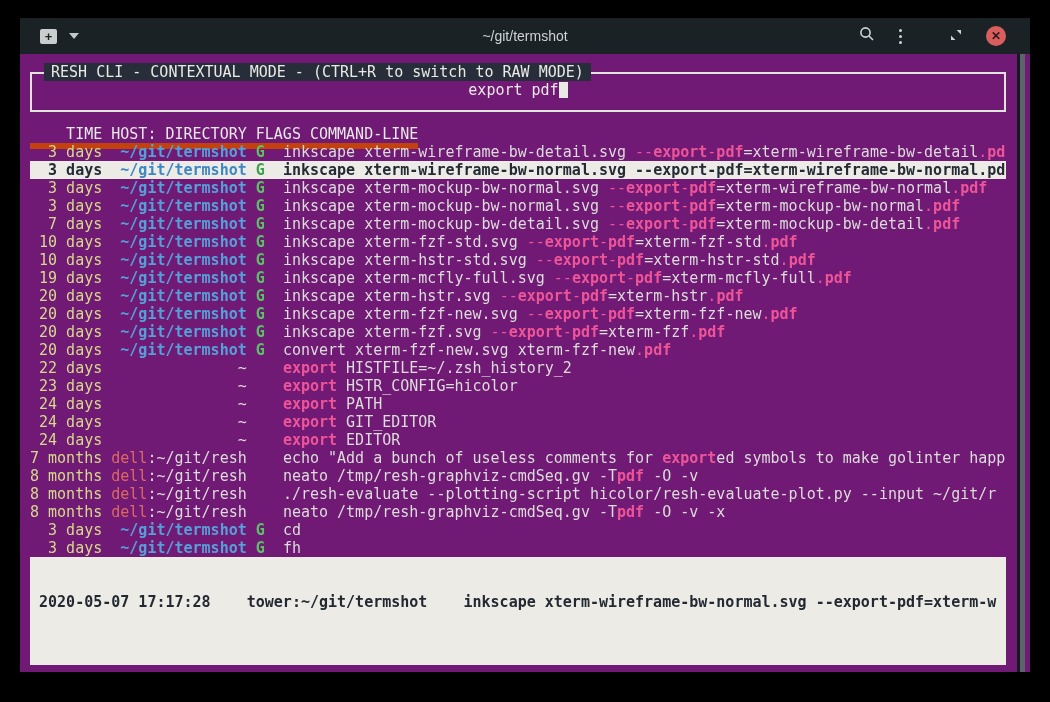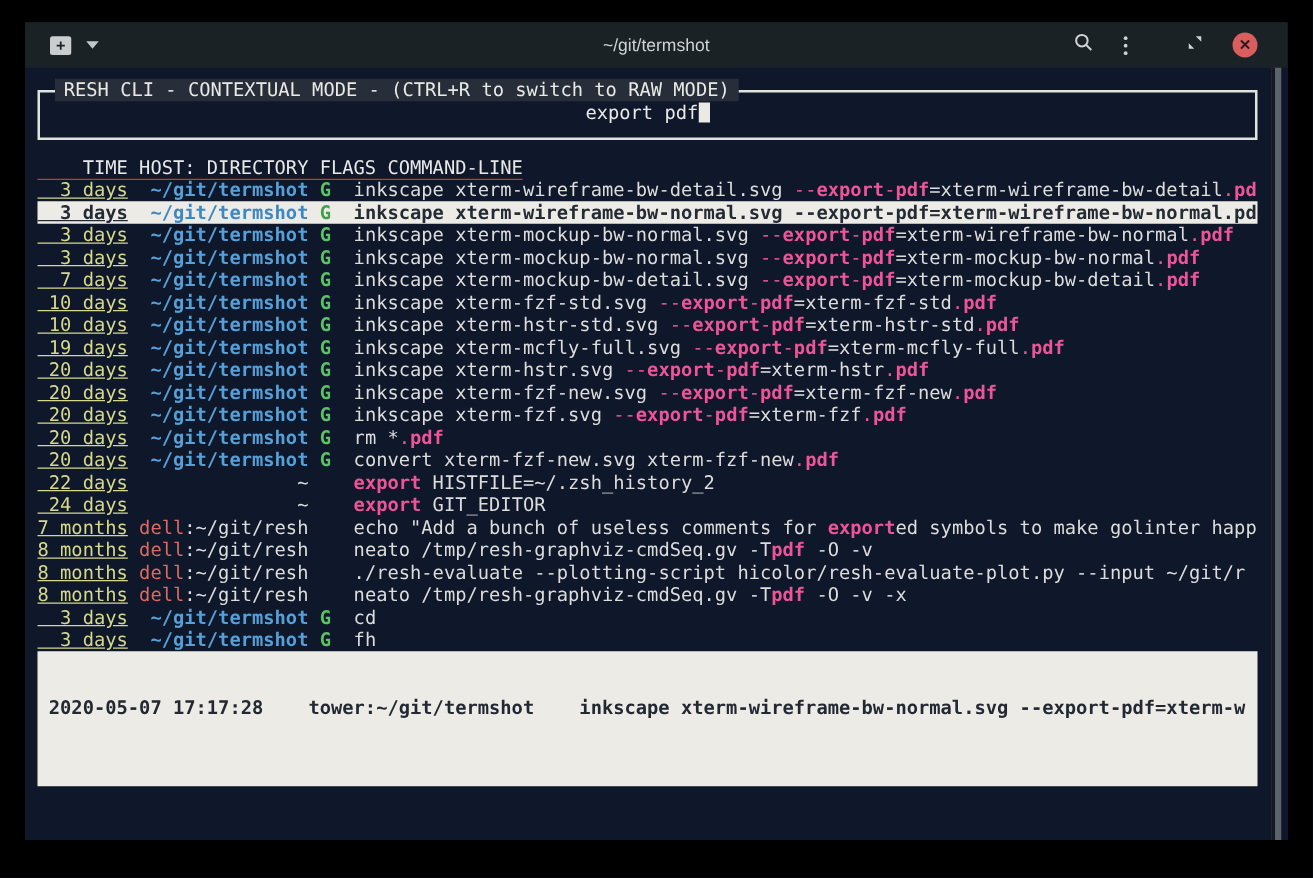--- a/index.html
+++ b/index.html
@@ -15,37 +15,37 @@
   .caret{width:0;height:0;border-left:5px solid transparent;border-right:5px solid transparent;
          border-top:6px solid #c2c7c8;}
   .tb-title{position:absolute;left:0;right:0;text-align:center;font-size:14px;color:#ced3d4;}
   .tb-right{margin-left:auto;display:flex;align-items:center;gap:24px;padding-right:24px;}
   .min-bar{width:10px;height:2px;background:#cfd3d3;margin-top:6px;}
   .closebtn{width:20px;height:20px;border-radius:50%;background:#d95f5f;display:flex;align-items:center;
             justify-content:center;color:#30191c;font-size:12px;font-weight:bold;line-height:1;}
   .kebab{display:flex;flex-direction:column;gap:3px;}
   .kebab i{width:3px;height:3px;border-radius:50%;background:#cfd3d3;display:block;}
   
-  .terminal{position:relative;height:618px;background:#0f172a;padding:10px 24px 0 10px;overflow:hidden;
+  .terminal{position:relative;height:618px;background:#701a75;padding:10px 24px 0 10px;overflow:hidden;
             font-size:15px;line-height:18px;color:#dcdcda;}
   .scrollbar{position:absolute;top:0;right:5px;width:8px;height:100%;background:#5b646c;border-left:3px solid #151a21;}
   
   .searchbox{position:relative;border:2px solid #e3e3de;margin-top:8px;padding:7px 6px 6px 6px;height:40px;}
   .searchbox .boxlabel{position:absolute;top:-11px;left:12px;background:#272e39;padding:0 7px;color:#e9e9e5;
             white-space:pre;}
   .query-line{white-space:pre;color:#e9e9e5;text-align:center;}
   .cursor{display:inline-block;width:9px;height:16px;background:#e9e9e5;vertical-align:-3px;}
   
   .tbl-header{margin-top:13px;white-space:pre;color:#e8e8e6;}
-  .tbl-header span{border-bottom:1px solid #c2410c;}
+  .tbl-header span{border-bottom:6px solid #c2410c;}
   .rows{margin-top:0;}
   .row{white-space:pre;height:18px;}
   .row.selected{background:#edebe5;}
   .c-n{color:#dcdcda;}
-  .c-y{color:#d6d98b;text-decoration:underline;}
+  .c-y{color:#d6d98b;}
   .c-b{color:#55a0d8;font-weight:bold;}
   .c-g{color:#5bc266;font-weight:bold;}
   .c-m{color:#ee5598;font-weight:bold;}
   .c-s{color:#ee5598;}
   .c-r{color:#dd6a62;}
   .selected .c-n,.selected .c-y,.selected .c-m,.selected .c-s{color:#252b35;font-weight:bold;}
   .selected .c-b{color:#3d87c4;}
   .selected .c-g{color:#3fa04c;}
   
   .detail{background:#edebe5;color:#232933;font-weight:bold;white-space:pre;}
@@ -99,24 +99,26 @@
         <div class="row selected"><span class="c-y">  3 days</span>  <span class="c-b">~/git/termshot</span> <span class="c-g">G</span>  <span class="c-n">inkscape xterm-wireframe-bw-normal.svg </span><span class="c-s">--</span><span class="c-m">export</span><span class="c-s">-</span><span class="c-m">pdf</span><span class="c-n">=xterm-wireframe-bw-normal</span><span class="c-s">.</span><span class="c-m">pd</span></div>
         <div class="row"><span class="c-y">  3 days</span>  <span class="c-b">~/git/termshot</span> <span class="c-g">G</span>  <span class="c-n">inkscape xterm-mockup-bw-normal.svg </span><span class="c-s">--</span><span class="c-m">export</span><span class="c-s">-</span><span class="c-m">pdf</span><span class="c-n">=xterm-wireframe-bw-normal</span><span class="c-s">.</span><span class="c-m">pdf</span></div>
         <div class="row"><span class="c-y">  3 days</span>  <span class="c-b">~/git/termshot</span> <span class="c-g">G</span>  <span class="c-n">inkscape xterm-mockup-bw-normal.svg </span><span class="c-s">--</span><span class="c-m">export</span><span class="c-s">-</span><span class="c-m">pdf</span><span class="c-n">=xterm-mockup-bw-normal</span><span class="c-s">.</span><span class="c-m">pdf</span></div>
         <div class="row"><span class="c-y">  7 days</span>  <span class="c-b">~/git/termshot</span> <span class="c-g">G</span>  <span class="c-n">inkscape xterm-mockup-bw-detail.svg </span><span class="c-s">--</span><span class="c-m">export</span><span class="c-s">-</span><span class="c-m">pdf</span><span class="c-n">=xterm-mockup-bw-detail</span><span class="c-s">.</span><span class="c-m">pdf</span></div>
         <div class="row"><span class="c-y"> 10 days</span>  <span class="c-b">~/git/termshot</span> <span class="c-g">G</span>  <span class="c-n">inkscape xterm-fzf-std.svg </span><span class="c-s">--</span><span class="c-m">export</span><span class="c-s">-</span><span class="c-m">pdf</span><span class="c-n">=xterm-fzf-std</span><span class="c-s">.</span><span class="c-m">pdf</span></div>
         <div class="row"><span class="c-y"> 10 days</span>  <span class="c-b">~/git/termshot</span> <span class="c-g">G</span>  <span class="c-n">inkscape xterm-hstr-std.svg </span><span class="c-s">--</span><span class="c-m">export</span><span class="c-s">-</span><span class="c-m">pdf</span><span class="c-n">=xterm-hstr-std</span><span class="c-s">.</span><span class="c-m">pdf</span></div>
         <div class="row"><span class="c-y"> 19 days</span>  <span class="c-b">~/git/termshot</span> <span class="c-g">G</span>  <span class="c-n">inkscape xterm-mcfly-full.svg </span><span class="c-s">--</span><span class="c-m">export</span><span class="c-s">-</span><span class="c-m">pdf</span><span class="c-n">=xterm-mcfly-full</span><span class="c-s">.</span><span class="c-m">pdf</span></div>
         <div class="row"><span class="c-y"> 20 days</span>  <span class="c-b">~/git/termshot</span> <span class="c-g">G</span>  <span class="c-n">inkscape xterm-hstr.svg </span><span class="c-s">--</span><span class="c-m">export</span><span class="c-s">-</span><span class="c-m">pdf</span><span class="c-n">=xterm-hstr</span><span class="c-s">.</span><span class="c-m">pdf</span></div>
         <div class="row"><span class="c-y"> 20 days</span>  <span class="c-b">~/git/termshot</span> <span class="c-g">G</span>  <span class="c-n">inkscape xterm-fzf-new.svg </span><span class="c-s">--</span><span class="c-m">export</span><span class="c-s">-</span><span class="c-m">pdf</span><span class="c-n">=xterm-fzf-new</span><span class="c-s">.</span><span class="c-m">pdf</span></div>
         <div class="row"><span class="c-y"> 20 days</span>  <span class="c-b">~/git/termshot</span> <span class="c-g">G</span>  <span class="c-n">inkscape xterm-fzf.svg </span><span class="c-s">--</span><span class="c-m">export</span><span class="c-s">-</span><span class="c-m">pdf</span><span class="c-n">=xterm-fzf</span><span class="c-s">.</span><span class="c-m">pdf</span></div>
-        <div class="row"><span class="c-y"> 20 days</span>  <span class="c-b">~/git/termshot</span> <span class="c-g">G</span>  <span class="c-n">rm *</span><span class="c-s">.</span><span class="c-m">pdf</span></div>
         <div class="row"><span class="c-y"> 20 days</span>  <span class="c-b">~/git/termshot</span> <span class="c-g">G</span>  <span class="c-n">convert xterm-fzf-new.svg xterm-fzf-new</span><span class="c-s">.</span><span class="c-m">pdf</span></div>
         <div class="row"><span class="c-y"> 22 days</span>               <span class="c-n">~</span> <span class="c-g"> </span>  <span class="c-m">export</span><span class="c-n"> HISTFILE=~/.zsh_history_2</span></div>
+        <div class="row"><span class="c-y"> 23 days</span>               <span class="c-n">~</span> <span class="c-g"> </span>  <span class="c-m">export</span><span class="c-n"> HSTR_CONFIG=hicolor</span></div>
+        <div class="row"><span class="c-y"> 24 days</span>               <span class="c-n">~</span> <span class="c-g"> </span>  <span class="c-m">export</span><span class="c-n"> PATH</span></div>
         <div class="row"><span class="c-y"> 24 days</span>               <span class="c-n">~</span> <span class="c-g"> </span>  <span class="c-m">export</span><span class="c-n"> GIT_EDITOR</span></div>
+        <div class="row"><span class="c-y"> 24 days</span>               <span class="c-n">~</span> <span class="c-g"> </span>  <span class="c-m">export</span><span class="c-n"> EDITOR</span></div>
         <div class="row"><span class="c-y">7 months</span> <span class="c-r">dell</span><span class="c-n">:~/git/resh</span> <span class="c-g"> </span>  <span class="c-n">echo "Add a bunch of useless comments for </span><span class="c-m">export</span><span class="c-n">ed symbols to make golinter happ</span></div>
         <div class="row"><span class="c-y">8 months</span> <span class="c-r">dell</span><span class="c-n">:~/git/resh</span> <span class="c-g"> </span>  <span class="c-n">neato /tmp/resh-graphviz-cmdSeq.gv -T</span><span class="c-m">pdf</span><span class="c-n"> -O -v</span></div>
         <div class="row"><span class="c-y">8 months</span> <span class="c-r">dell</span><span class="c-n">:~/git/resh</span> <span class="c-g"> </span>  <span class="c-n">./resh-evaluate --plotting-script hicolor/resh-evaluate-plot.py --input ~/git/r</span></div>
         <div class="row"><span class="c-y">8 months</span> <span class="c-r">dell</span><span class="c-n">:~/git/resh</span> <span class="c-g"> </span>  <span class="c-n">neato /tmp/resh-graphviz-cmdSeq.gv -T</span><span class="c-m">pdf</span><span class="c-n"> -O -v -x</span></div>
         <div class="row"><span class="c-y">  3 days</span>  <span class="c-b">~/git/termshot</span> <span class="c-g">G</span>  <span class="c-n">cd</span></div>
         <div class="row"><span class="c-y">  3 days</span>  <span class="c-b">~/git/termshot</span> <span class="c-g">G</span>  <span class="c-n">fh</span></div>
       </div>
 
     <div class="detail">
       <div> 2020-05-07 17:17:28    tower:~/git/termshot    inkscape xterm-wireframe-bw-normal.svg --export-pdf=xterm-w</div>

